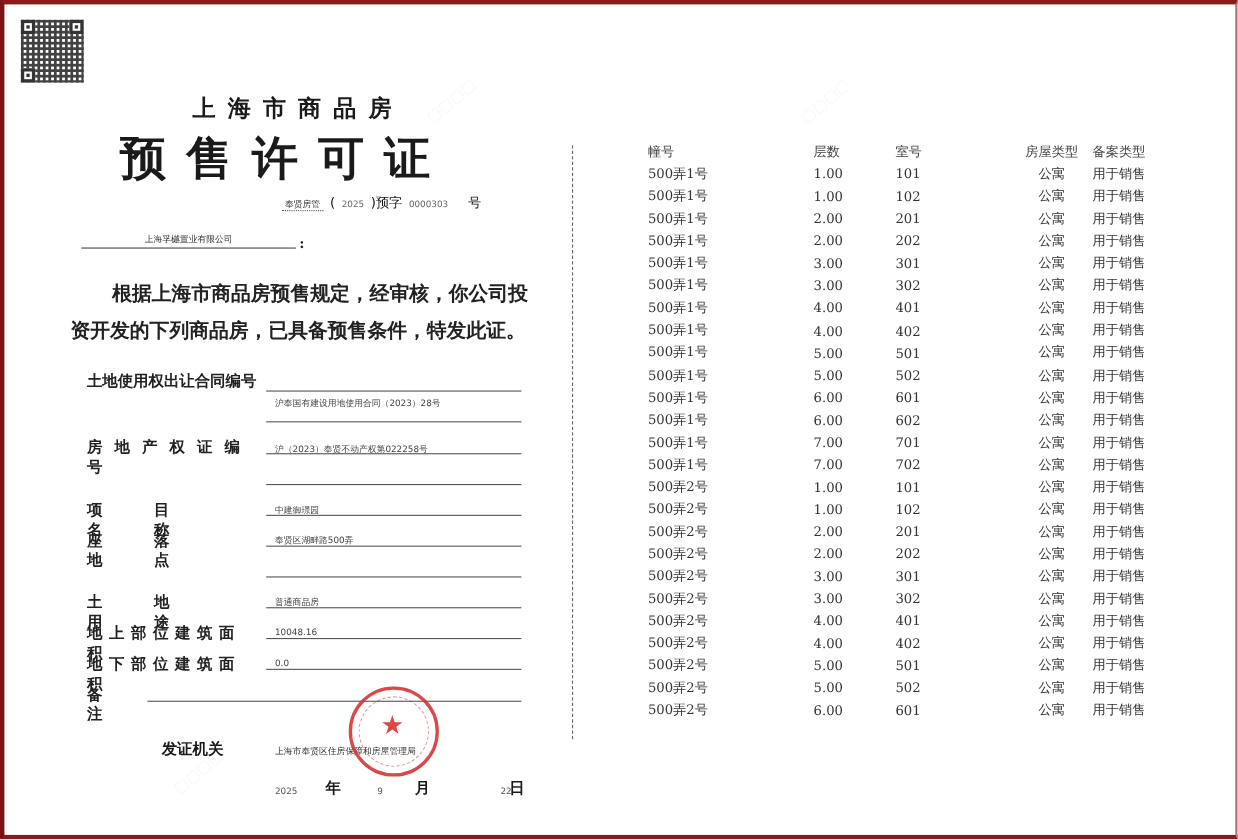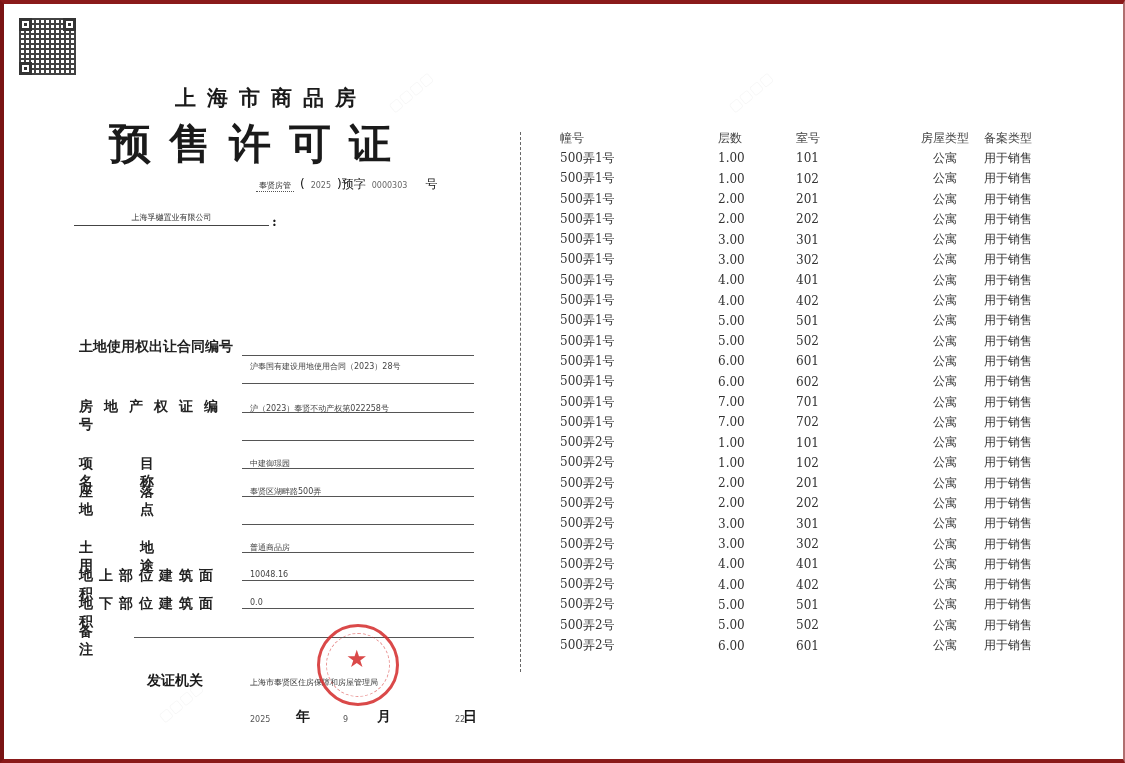--- a/index.html
+++ b/index.html
@@ -98,21 +98,21 @@
 
   .divider {
     position:absolute; left:516px; top:128px; height:540px; width:0;
     border-left:1px dashed #666;
   }
   .table {
     position:absolute; left:556px; top:124px; width:500px;
     font-size:12px; color:#333;
     font-family:"DejaVu Serif","Liberation Serif",serif;
   }
-  .row { display:flex; height:20.3px; align-items:center; }
+  .row { display:flex; height:20.3px; align-items:center;margin-left:29px; }
   .row.header { color:#444; }
   .c1 { width:158px; } .c2 { width:78px; } .c3 { width:110px; } .c4 { width:78px;text-align:center; } .c5 { width:70px; }
   .watermark {
     position:absolute; font-size:14px; color:rgba(0,0,0,0.04);
     transform:rotate(-40deg); pointer-events:none;
     font-family:"DejaVu Sans","Liberation Sans",sans-serif;
   }
 </style>
 </head>
 <body>
@@ -133,20 +133,21 @@
     <span class="big">(</span>
     <span class="yr">2025</span>
     <span class="big">)预字</span>
     <span class="num">0000303</span>
     <span class="hao">号</span>
   </div>
 
   <div class="company">上海孚樾置业有限公司</div>
   <div class="colon">:</div>
 
+  <div class="intro"><span class="indent"></span><span>根据上海市商品房预售规定，经审核，你公司投资开发的下列商品房，已具备预售条件，特发此证。</span></div>
 
   <div class="field-label" style="left:75px; top:334px; width:158px; letter-spacing:0;">土地使用权出让合同编号</div>
   <div class="field-line" style="left:238px; top:351px; width:232px;"></div>
   <div class="field-val" style="left:246px; top:357px;">沪奉国有建设用地使用合同（2023）28号</div>
   <div class="field-line" style="left:238px; top:379px; width:232px;"></div>
 
   <div class="field-label" style="left:75px; top:394px; width:158px; letter-spacing:11px;">房地产权证编号</div>
   <div class="field-line" style="left:238px; top:408px; width:232px;"></div>
   <div class="field-val" style="left:246px; top:399px;">沪（2023）奉贤不动产权第022258号</div>
   <div class="field-line" style="left:238px; top:436px; width:232px;"></div>

